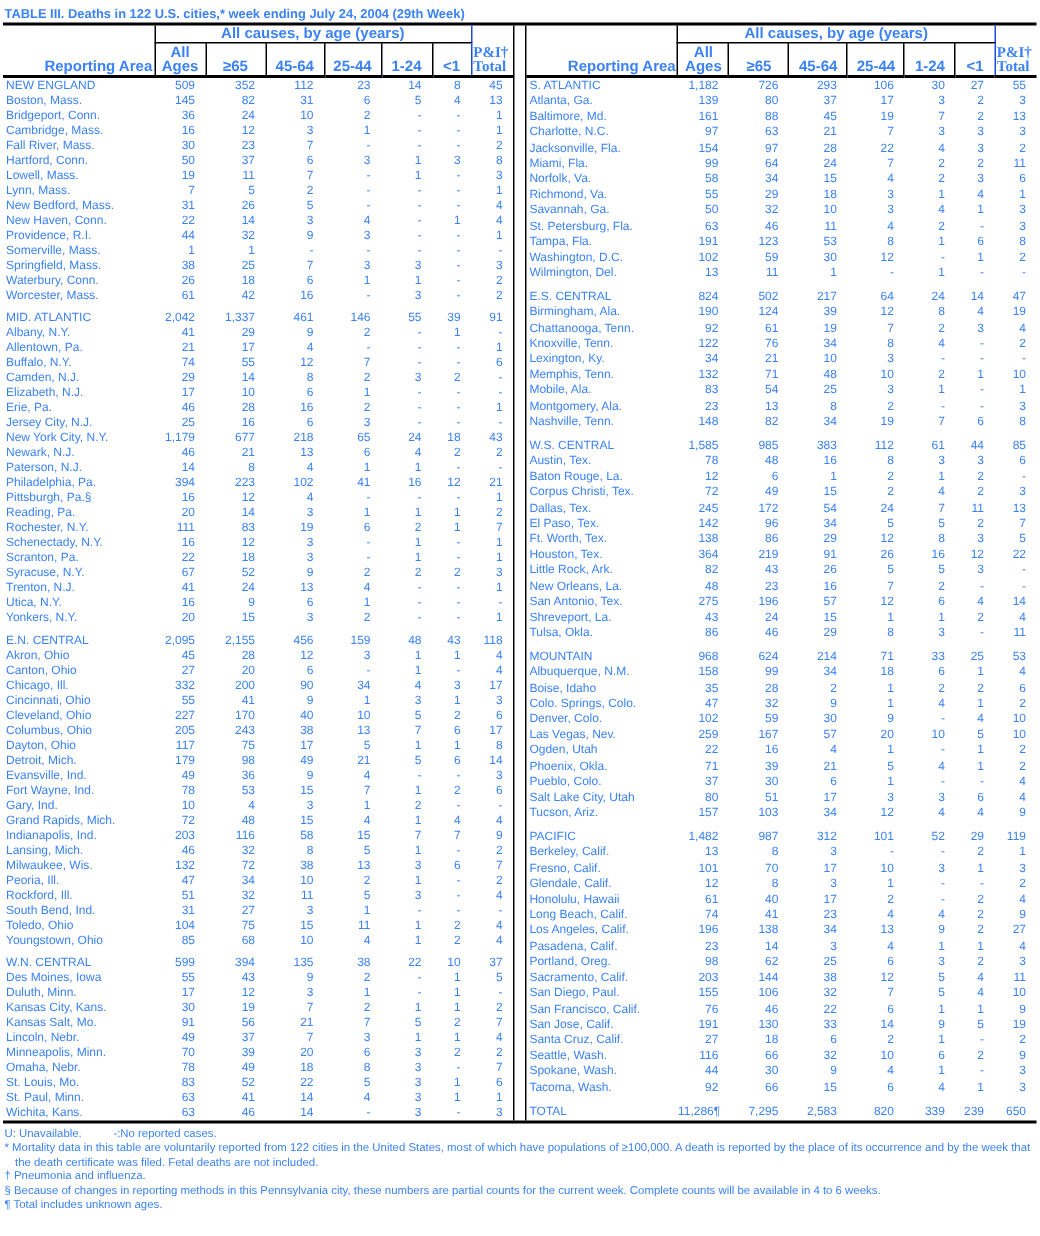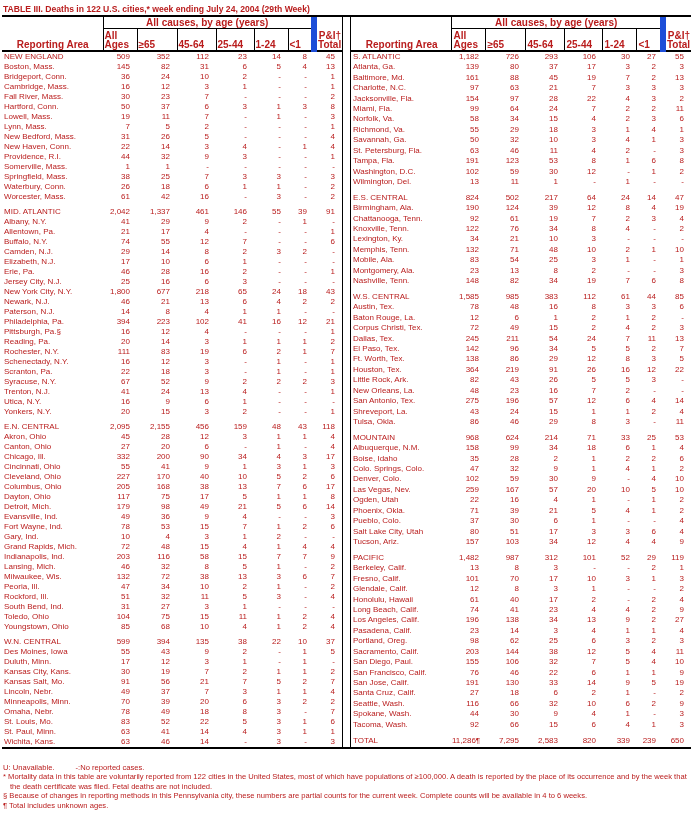--- a/index.html
+++ b/index.html
@@ -1,42 +1,42 @@
 <!DOCTYPE html>
 <html><head>
 <meta charset="utf-8">
 <style>
   * { box-sizing: border-box; }
   html,body { margin:0; padding:0; background:#fff; }
   .page {
     width:693px; height:824px;
     font-family:"Liberation Sans", sans-serif;
-    color:#b91c1c; padding:4px 2px 0 2px; background:#fff;
+    color:#3b82f6; padding:4px 2px 0 2px; background:#fff;
   }
   .title { font-size:8.6px; font-weight:bold; margin:0 0 1px 1px; white-space:nowrap; }
   .tablewrap {
     display:flex; align-items:stretch;
     border-top:2px solid #000; border-bottom:2px solid #000;
     width:689px;
   }
   table { border-collapse:collapse; table-layout:fixed; width:340px; }
   .divider { width:9px; border-left:1px solid #000; border-right:1px solid #000; }
   thead th {
     font-size:10px; font-weight:bold; padding:1px 1px; line-height:9px;
     border-bottom:2px solid #000;
   }
-  th.rep { text-align:center; vertical-align:bottom; border-right:1px solid #000; padding-left:2px; }
+  th.rep { text-align:right; vertical-align:bottom; border-right:1px solid #000; padding-left:2px; }
   th.group { text-align:center; border-bottom:1px solid #000; height:11px; }
-  th.age { text-align:left; vertical-align:bottom; border-left:1px solid #000; white-space:pre-line; height:22px; }
-  th.pai { text-align:right; vertical-align:bottom; border-left:6px solid #1d4ed8; white-space:pre-line; }
+  th.age { text-align:center; vertical-align:bottom; border-left:1px solid #000; white-space:pre-line; height:22px; }
+  th.pai { text-align:left; vertical-align:bottom; border-left:1px solid #1d4ed8; white-space:pre-line;font-family:Liberation Serif, serif; }
   tbody td { font-size:8px; height:10px; line-height:10px; padding:0; white-space:nowrap; overflow:hidden; }
   tbody td.name { text-align:left; padding-left:2px; }
   tbody td.num  { text-align:right; padding-right:7px; }
   tbody tr.gap td { height:5px; }
-  .footnotes { font-size:7.6px; line-height:9.5px; margin-top:14px; padding-left:1px; }
+  .footnotes { font-size:7.6px; line-height:9.5px; margin-top:2px; padding-left:1px; }
   .fn-legend { white-space:pre; }
   .fn { padding-left:7px; text-indent:-7px; }
 </style>
 </head>
 <body>
 
 <div class="page">
 
   <div class="title">TABLE III. Deaths in 122 U.S. cities,* week ending July 24, 2004 (29th Week)</div>
 
@@ -299,21 +299,21 @@
             <td class="num">25</td>
             <td class="num">16</td>
             <td class="num">6</td>
             <td class="num">3</td>
             <td class="num">-</td>
             <td class="num">-</td>
             <td class="num">-</td>
           </tr>
           <tr>
             <td class="name">New York City, N.Y.</td>
-            <td class="num">1,800</td>
+            <td class="num">1,179</td>
             <td class="num">677</td>
             <td class="num">218</td>
             <td class="num">65</td>
             <td class="num">24</td>
             <td class="num">18</td>
             <td class="num">43</td>
           </tr>
           <tr>
             <td class="name">Newark, N.J.</td>
             <td class="num">46</td>
@@ -493,21 +493,21 @@
             <td class="num">170</td>
             <td class="num">40</td>
             <td class="num">10</td>
             <td class="num">5</td>
             <td class="num">2</td>
             <td class="num">6</td>
           </tr>
           <tr>
             <td class="name">Columbus, Ohio</td>
             <td class="num">205</td>
-            <td class="num">168</td>
+            <td class="num">243</td>
             <td class="num">38</td>
             <td class="num">13</td>
             <td class="num">7</td>
             <td class="num">6</td>
             <td class="num">17</td>
           </tr>
           <tr>
             <td class="name">Dayton, Ohio</td>
             <td class="num">117</td>
             <td class="num">75</td>
@@ -1056,21 +1056,21 @@
             <td class="num">49</td>
             <td class="num">15</td>
             <td class="num">2</td>
             <td class="num">4</td>
             <td class="num">2</td>
             <td class="num">3</td>
           </tr>
           <tr>
             <td class="name">Dallas, Tex.</td>
             <td class="num">245</td>
-            <td class="num">211</td>
+            <td class="num">172</td>
             <td class="num">54</td>
             <td class="num">24</td>
             <td class="num">7</td>
             <td class="num">11</td>
             <td class="num">13</td>
           </tr>
           <tr>
             <td class="name">El Paso, Tex.</td>
             <td class="num">142</td>
             <td class="num">96</td>
@@ -1450,17 +1450,18 @@
             <td class="num">650</td>
           </tr>
         </tbody>
     </table>
 
   </div>
 
   <div class="footnotes">
     <div class="fn-legend">U: Unavailable.          -:No reported cases.</div>
     <div class="fn">* Mortality data in this table are voluntarily reported from 122 cities in the United States, most of which have populations of ≥100,000. A death is reported by the place of its occurrence and by the week that the death certificate was filed. Fetal deaths are not included.</div>
+    <div class="fn">† Pneumonia and influenza.</div>
     <div class="fn">§ Because of changes in reporting methods in this Pennsylvania city, these numbers are partial counts for the current week. Complete counts will be available in 4 to 6 weeks.</div>
     <div class="fn">¶ Total includes unknown ages.</div>
   </div>
 
 </div>
 
 </body></html>

